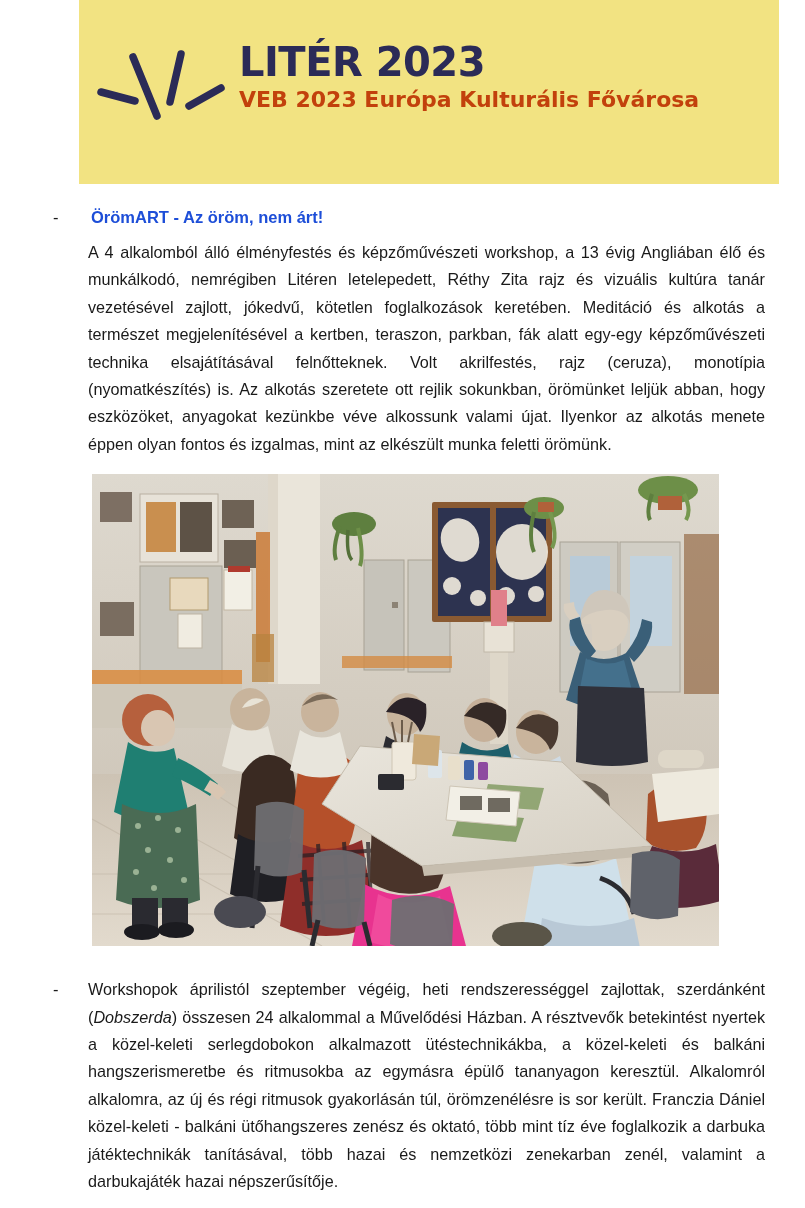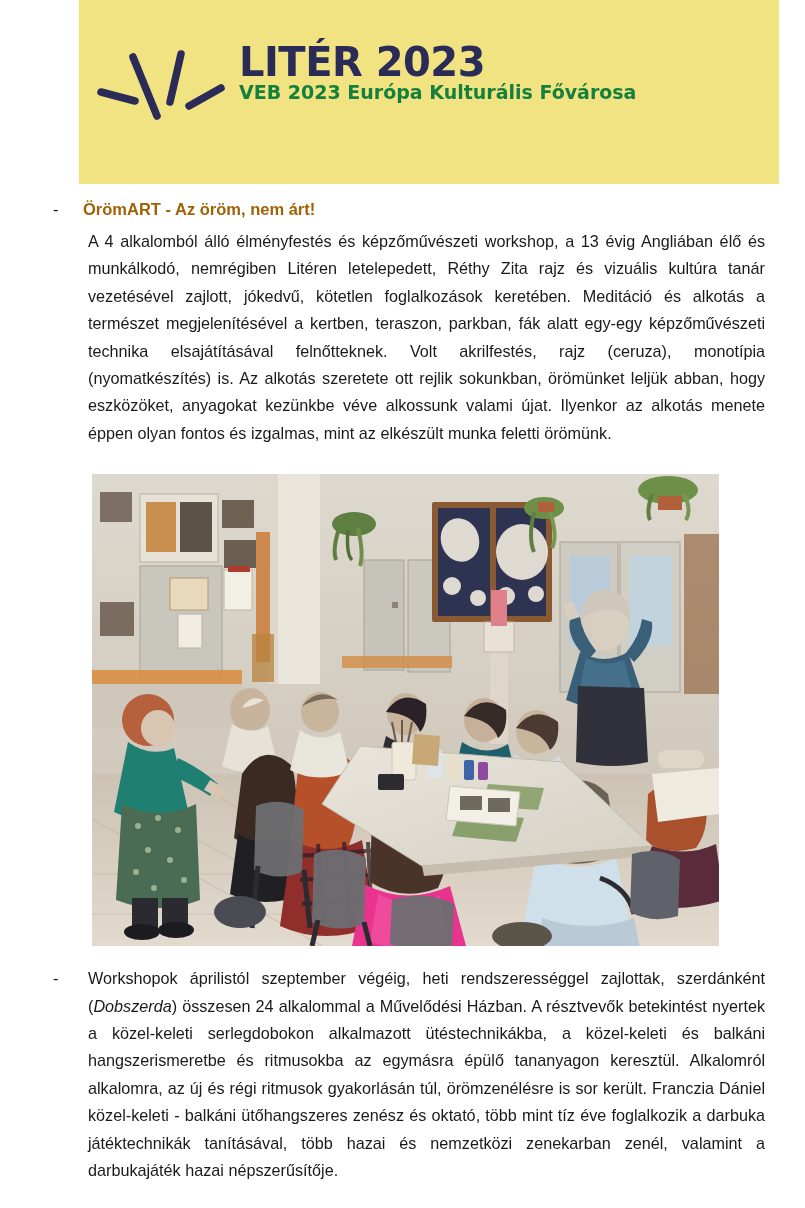--- a/index.html
+++ b/index.html
@@ -49,23 +49,24 @@
     font-weight: bold;
     font-size: 40px;
     letter-spacing: -0.5px;
     color: #2b2b57;
     line-height: 1.0;
     white-space: nowrap;
   }
   .logo-subtitle {
     font-family: "DejaVu Sans", sans-serif;
     font-weight: bold;
-    font-size: 19px;
-    color: #15803d;
+    font-size: 22px;
+    color: #c2410c;
     line-height: 1.1;
+    margin-top: 6px;
     white-space: nowrap;
   }
 
   
   .content {
     position: absolute;
     left: 0;
     top: 196px;
     width: 805px;
   }
@@ -79,22 +80,22 @@
     left: 53px;
     top: 0;
     font-size: 16.5px;
     line-height: 27px;
     color: #1a1a1a;
   }
   .bullet-heading {
     font-weight: bold;
     font-size: 16.5px;
     line-height: 27px;
-    color: #a16207;
-    margin: 0;
+    color: #1d4ed8;
+    margin: 8px;
   }
   .para {
     font-size: 16.2px;
     line-height: 27.4px;
     text-align: justify;
     margin: 5px;
     color: #1a1a1a;
     hyphens: none;
   }
   .para .ital { font-style: italic; }

